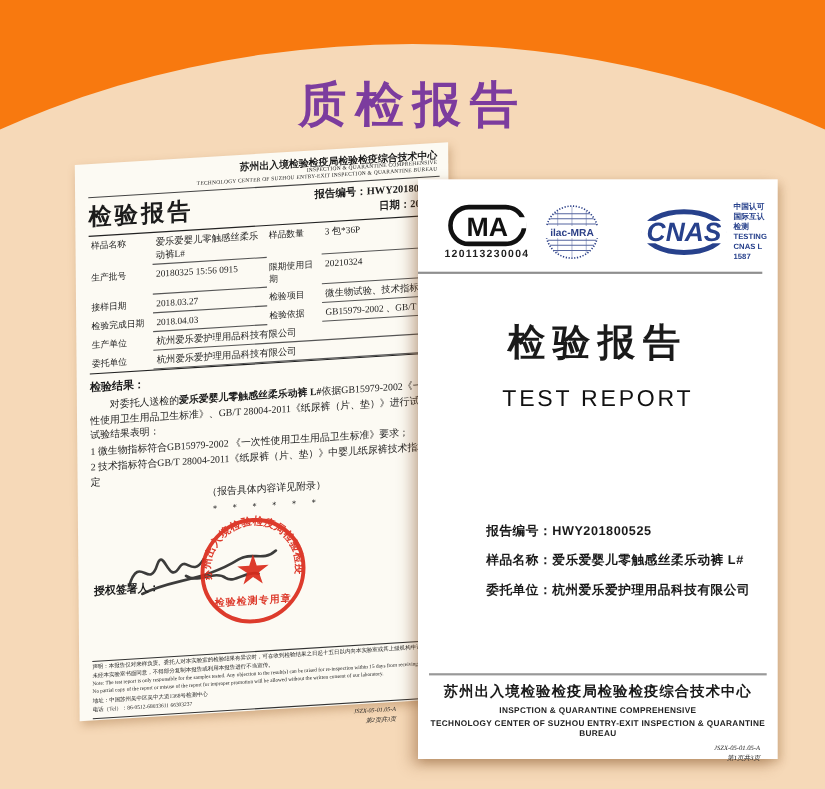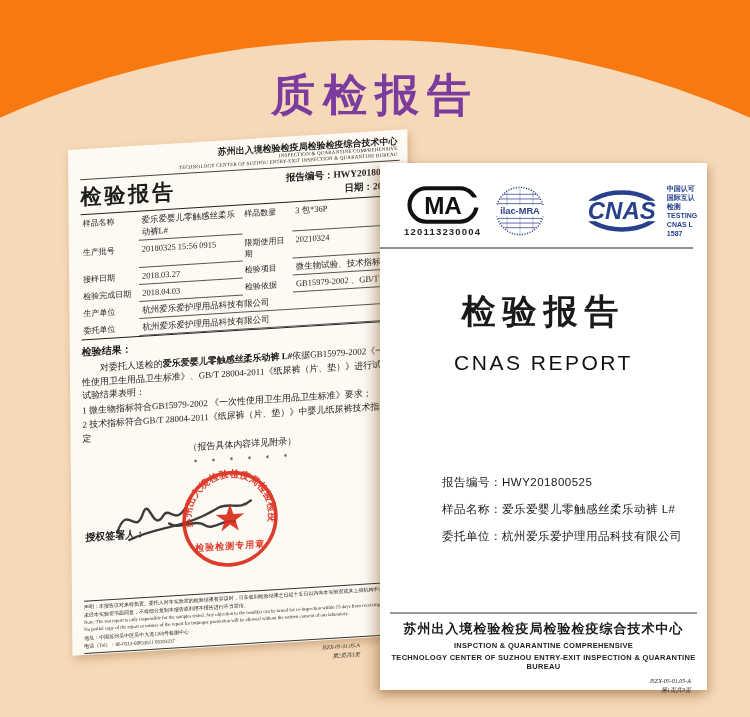--- a/index.html
+++ b/index.html
@@ -54,21 +54,21 @@
   
   .logo-row{display:flex;align-items:center;gap:13px;padding:20px 0 0 24px;}
   .cma-block{display:flex;flex-direction:column;align-items:center;}
   .cma-number{font-size:9.5px;letter-spacing:1.2px;color:#222;font-weight:700;margin-top:1px;}
   .cnas-block{display:flex;align-items:center;gap:6px;margin-left:24px;}
   .cnas-side{font-size:7px;font-weight:700;color:#27418c;line-height:1.3;}
   .rp-divider{height:2px;background:#8f8f8f;margin:8px 14px 0 0;}
   .rp-title{margin-top:40px;text-align:center;font-size:34px;font-weight:700;letter-spacing:7px;}
   .rp-title-en{margin-top:16px;text-align:center;font-size:21px;font-weight:400;letter-spacing:2.5px;color:#111;}
   .rp-fields{margin:100px 0 0 62px;}
-  .rp-field{font-size:11.5px;font-weight:400;margin-bottom:12px;letter-spacing:.5px;}
+  .rp-field{font-size:11.5px;font-weight:700;margin-bottom:12px;letter-spacing:.5px;}
   .rp-bottom{position:absolute;left:0;top:449px;width:100%;}
   .rp-bottom-rule{height:2px;background:#999;margin:0 10px 6px 10px;}
   .rp-org{text-align:center;font-size:13px;font-weight:700;letter-spacing:1px;}
   .rp-org-en{text-align:center;font-size:7.5px;font-weight:700;color:#222;margin-top:3px;letter-spacing:.3px;}
   .rp-footer{text-align:right;padding-right:16px;font-size:6px;font-style:italic;line-height:1.5;margin-top:6px;font-family:"Liberation Serif",serif;}
 </style>
 </head>
 <body>
 
 <div class="stage">
@@ -196,21 +196,21 @@
           <div>国际互认</div>
           <div>检测</div>
           <div>TESTING</div>
           <div>CNAS L 1587</div>
         </div>
       </div>
     </div>
     <div class="rp-divider"></div>
 
     <div class="rp-title">检验报告</div>
-    <div class="rp-title-en">CNAS REPORT</div>
+    <div class="rp-title-en">TEST REPORT</div>
 
     <div class="rp-fields">
       <div class="rp-field"><span>报告编号：</span><span>HWY201800525</span></div>
       <div class="rp-field"><span>样品名称：</span><span>爱乐爱婴儿零触感丝柔乐动裤 L#</span></div>
       <div class="rp-field"><span>委托单位：</span><span>杭州爱乐爱护理用品科技有限公司</span></div>
     </div>
 
     <div class="rp-bottom">
       <div class="rp-bottom-rule"></div>
       <div class="rp-org">苏州出入境检验检疫局检验检疫综合技术中心</div>

